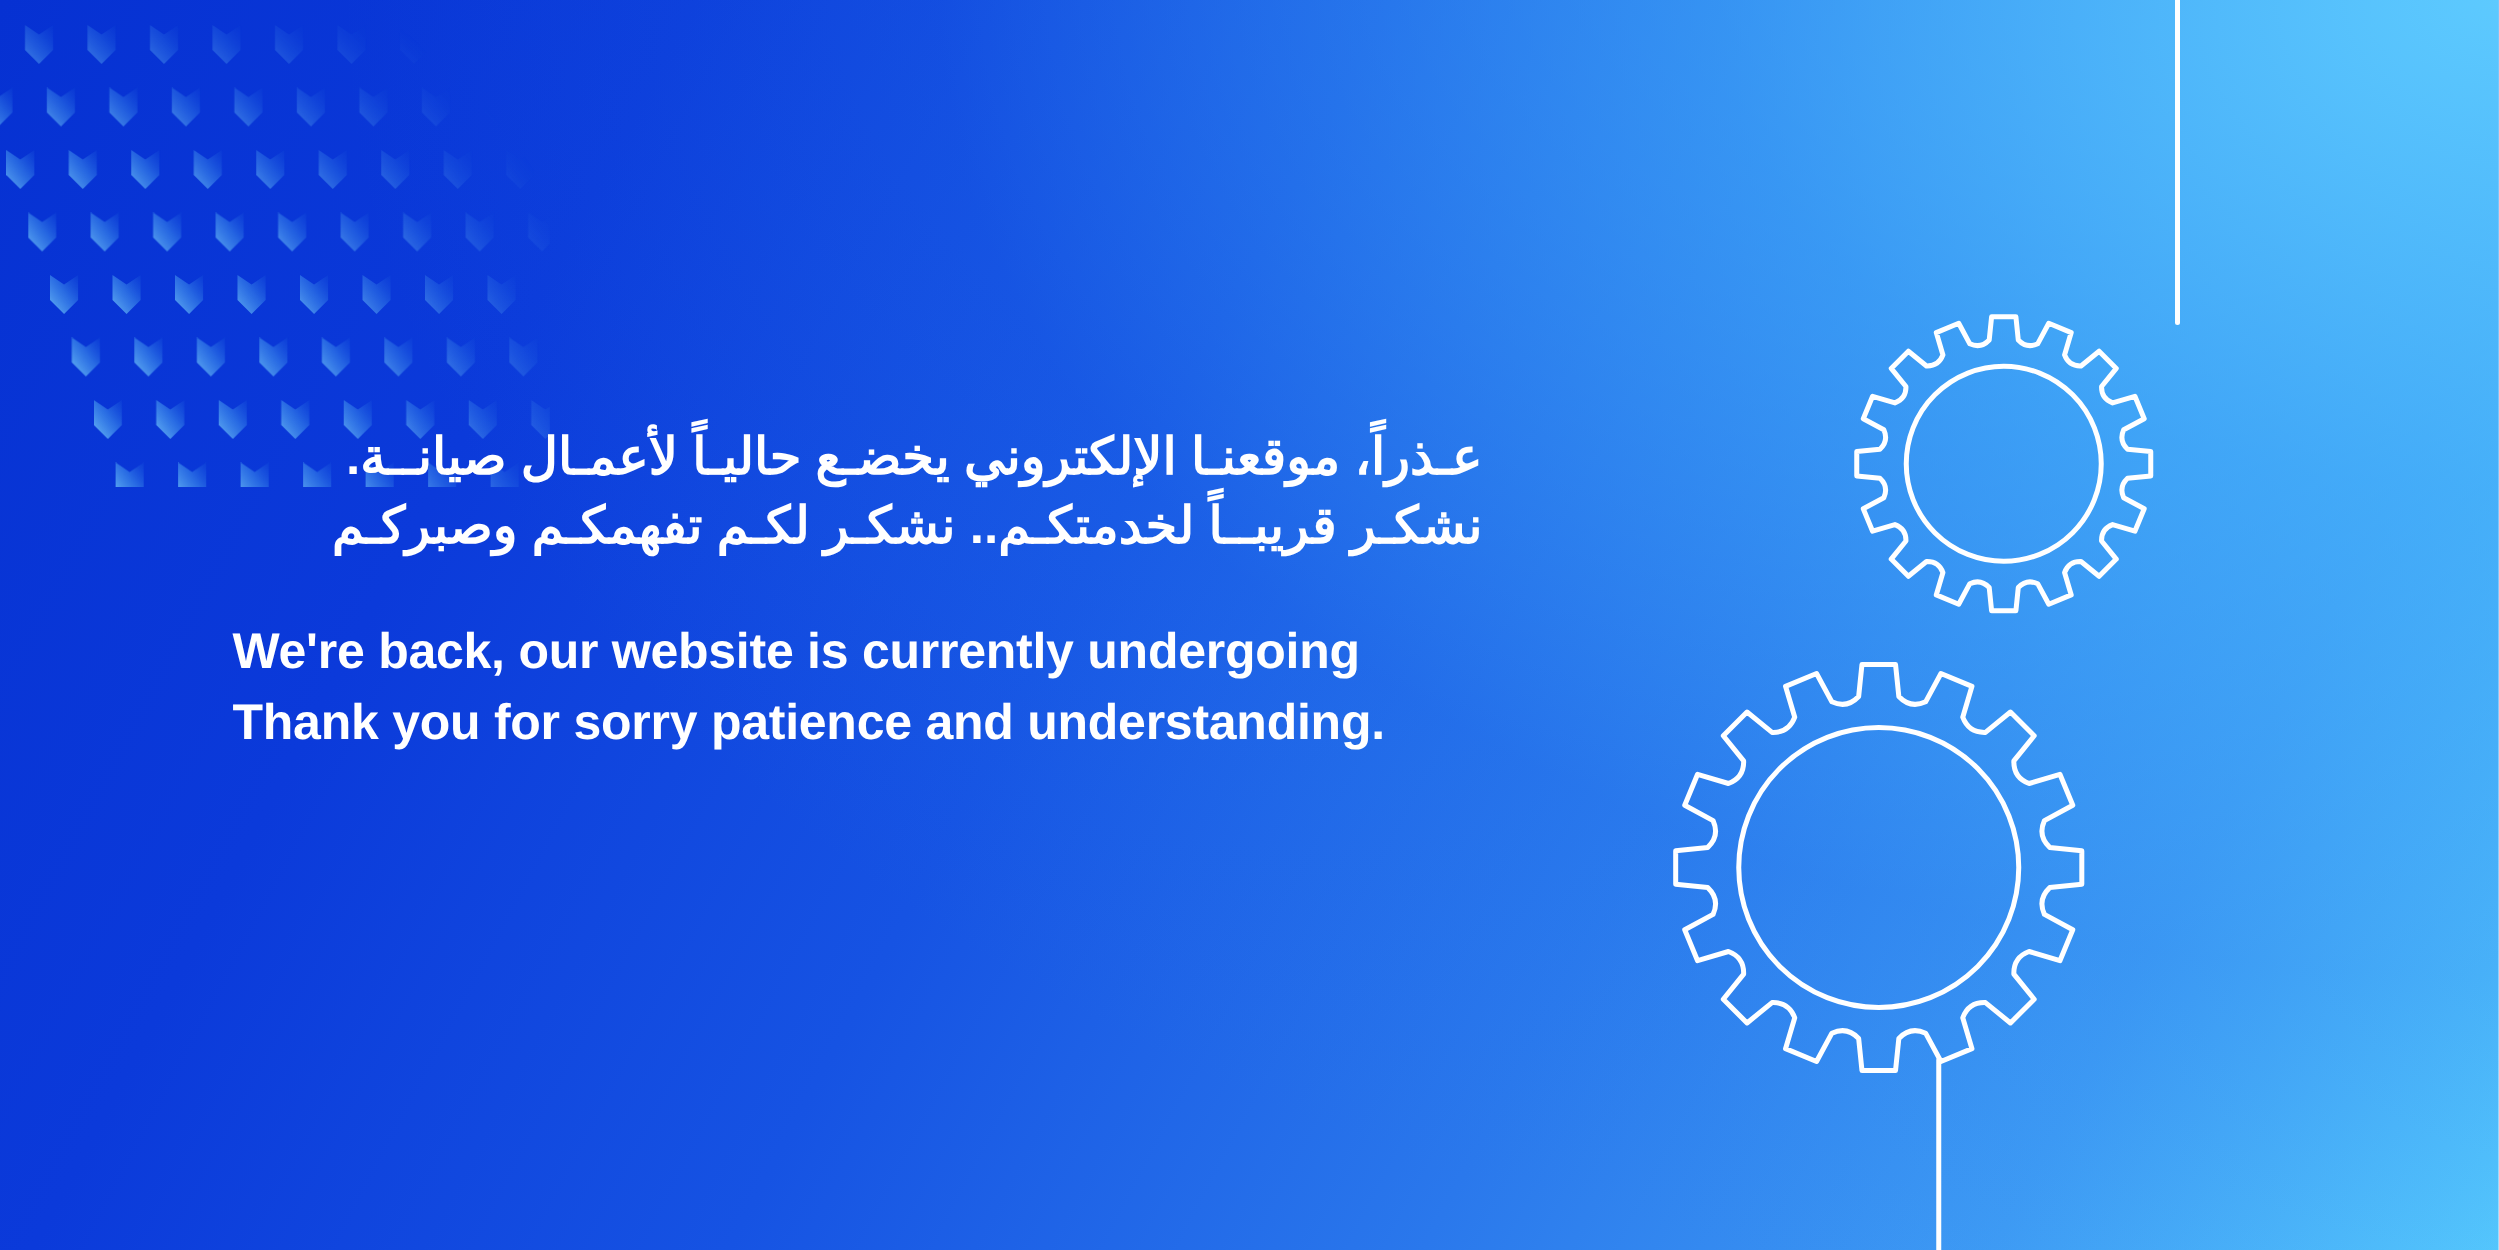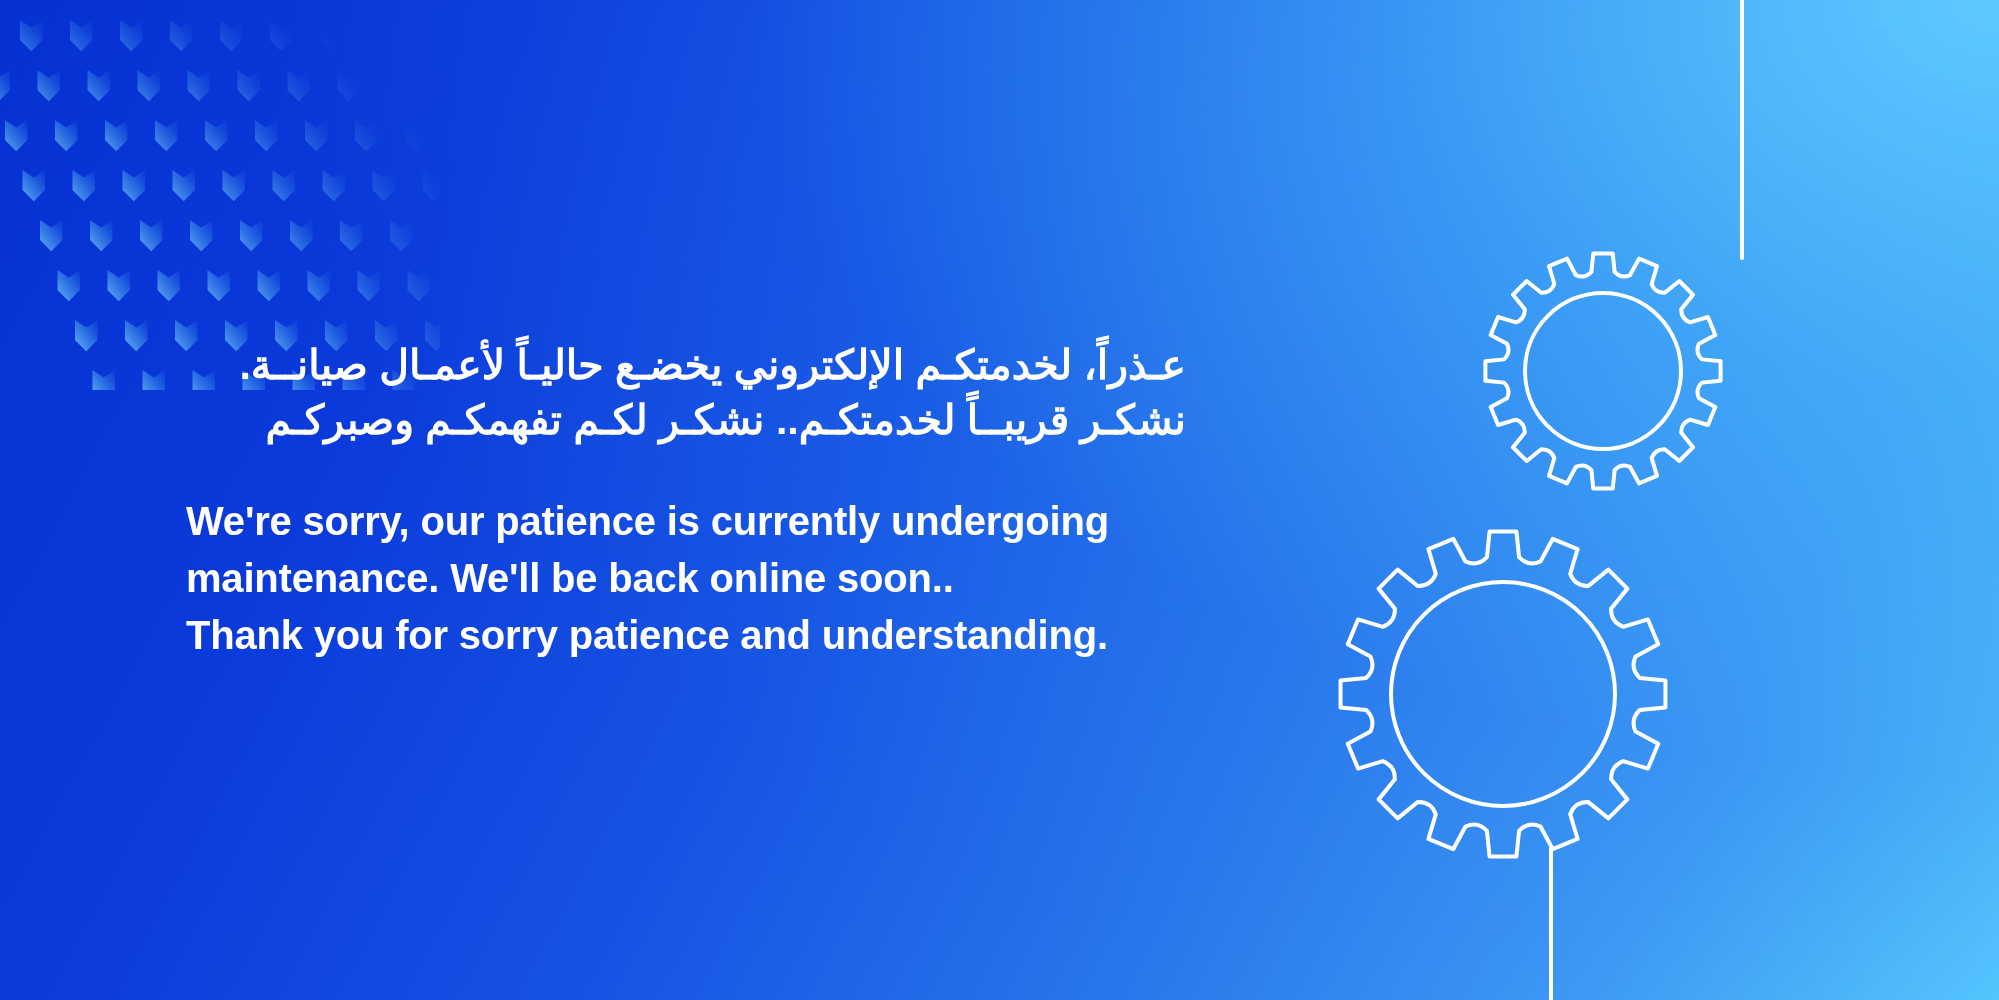--- a/index.html
+++ b/index.html
@@ -195,24 +195,23 @@
       <path id="lineBot" d="M1551,848 L1551,1000"></path>
       <path id="gearSmall" d="M1593.28,253.40L1612.72,253.40Q1613.68,262.69 1614.63,271.97Q1621.29,279.07 1630.15,275.06L1639.02,258.63L1656.98,266.07Q1654.31,275.02 1651.65,283.96Q1655.07,293.07 1664.80,292.75L1679.28,280.97L1693.03,294.72Q1687.14,301.96 1681.25,309.20Q1680.93,318.93 1690.04,322.35L1707.93,317.02L1715.37,334.98Q1707.15,339.41 1698.94,343.85Q1694.93,352.71 1702.03,359.37L1720.60,361.28L1720.60,380.72Q1711.31,381.68 1702.03,382.63Q1694.93,389.29 1698.94,398.15L1715.37,407.02L1707.93,424.98Q1698.98,422.31 1690.04,419.65Q1680.93,423.07 1681.25,432.80L1693.03,447.28L1679.28,461.03Q1672.04,455.14 1664.80,449.25Q1655.07,448.93 1651.65,458.04L1656.98,475.93L1639.02,483.37Q1634.59,475.15 1630.15,466.94Q1621.29,462.93 1614.63,470.03L1612.72,488.60L1593.28,488.60Q1592.32,479.31 1591.37,470.03Q1584.71,462.93 1575.85,466.94L1566.98,483.37L1549.02,475.93Q1551.69,466.98 1554.35,458.04Q1550.93,448.93 1541.20,449.25L1526.72,461.03L1512.97,447.28Q1518.86,440.04 1524.75,432.80Q1525.07,423.07 1515.96,419.65L1498.07,424.98L1490.63,407.02Q1498.85,402.59 1507.06,398.15Q1511.07,389.29 1503.97,382.63L1485.40,380.72L1485.40,361.28Q1494.69,360.32 1503.97,359.37Q1511.07,352.71 1507.06,343.85L1490.63,334.98L1498.07,317.02Q1507.02,319.69 1515.96,322.35Q1525.07,318.93 1524.75,309.20L1512.97,294.72L1526.72,280.97Q1533.96,286.86 1541.20,292.75Q1550.93,293.07 1554.35,283.96L1549.02,266.07L1566.98,258.63Q1571.41,266.85 1575.85,275.06Q1584.71,279.07 1591.37,271.97Z"></path>
       <circle id="hubSmall" cx="1603" cy="371" r="78"></circle>
       <path id="gearLarge" d="M1489.57,531.55L1516.43,531.55Q1517.75,544.38 1519.07,557.21Q1528.26,567.02 1540.50,561.47L1552.76,538.78L1577.57,549.06Q1573.88,561.41 1570.20,573.77Q1574.93,586.35 1588.36,585.91L1608.37,569.64L1627.36,588.63Q1619.23,598.63 1611.09,608.64Q1610.65,622.07 1623.23,626.80L1647.94,619.43L1658.22,644.24Q1646.88,650.37 1635.53,656.50Q1629.98,668.74 1639.79,677.93L1665.45,680.57L1665.45,707.43Q1652.62,708.75 1639.79,710.07Q1629.98,719.26 1635.53,731.50L1658.22,743.76L1647.94,768.57Q1635.59,764.88 1623.23,761.20Q1610.65,765.93 1611.09,779.36L1627.36,799.37L1608.37,818.36Q1598.37,810.23 1588.36,802.09Q1574.93,801.65 1570.20,814.23L1577.57,838.94L1552.76,849.22Q1546.63,837.88 1540.50,826.53Q1528.26,820.98 1519.07,830.79L1516.43,856.45L1489.57,856.45Q1488.25,843.62 1486.93,830.79Q1477.74,820.98 1465.50,826.53L1453.24,849.22L1428.43,838.94Q1432.12,826.59 1435.80,814.23Q1431.07,801.65 1417.64,802.09L1397.63,818.36L1378.64,799.37Q1386.77,789.37 1394.91,779.36Q1395.35,765.93 1382.77,761.20L1358.06,768.57L1347.78,743.76Q1359.12,737.63 1370.47,731.50Q1376.02,719.26 1366.21,710.07L1340.55,707.43L1340.55,680.57Q1353.38,679.25 1366.21,677.93Q1376.02,668.74 1370.47,656.50L1347.78,644.24L1358.06,619.43Q1370.41,623.12 1382.77,626.80Q1395.35,622.07 1394.91,608.64L1378.64,588.63L1397.63,569.64Q1407.63,577.77 1417.64,585.91Q1431.07,586.35 1435.80,573.77L1428.43,549.06L1453.24,538.78Q1459.37,550.12 1465.50,561.47Q1477.74,567.02 1486.93,557.21Z"></path>
       <circle id="hubLarge" cx="1503" cy="694" r="112"></circle>
     </g>
   </svg>
 
   <div id="copy">
     <div class="ar-block">
-      <div class="ar-line">عـذراً، لخدمتكـم الإلكتروني يخضـع حاليـاً لأعمـال صيانــة.</div>
+      <div class="ar-line">عـذراً، موقعنـا الإلكتروني يخضـع حاليـاً لأعمـال صيانــة.</div>
       <div class="ar-line">نشكـر قريبــاً لخدمتكـم.. نشكـر لكـم تفهمكـم وصبركـم</div>
     </div>
     <div class="spacer"></div>
     <div class="en-block">
-      <div class="en-line">We're sorry, our patience is currently undergoing</div>
-      <div class="en-line">maintenance. We'll be back online soon..</div>
+      <div class="en-line">We're back, our website is currently undergoing</div>
       <div class="en-line">Thank you for sorry patience and understanding.</div>
     </div>
   </div>
 
 </div>
 
 </body></html>

